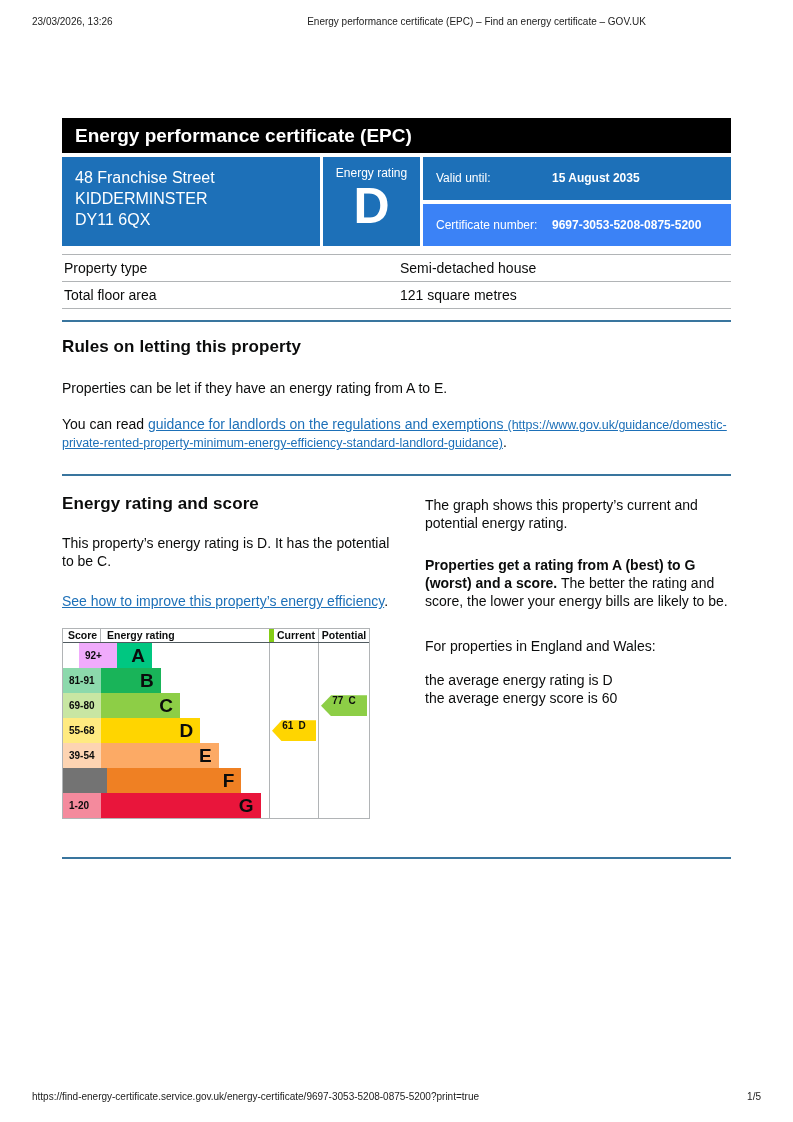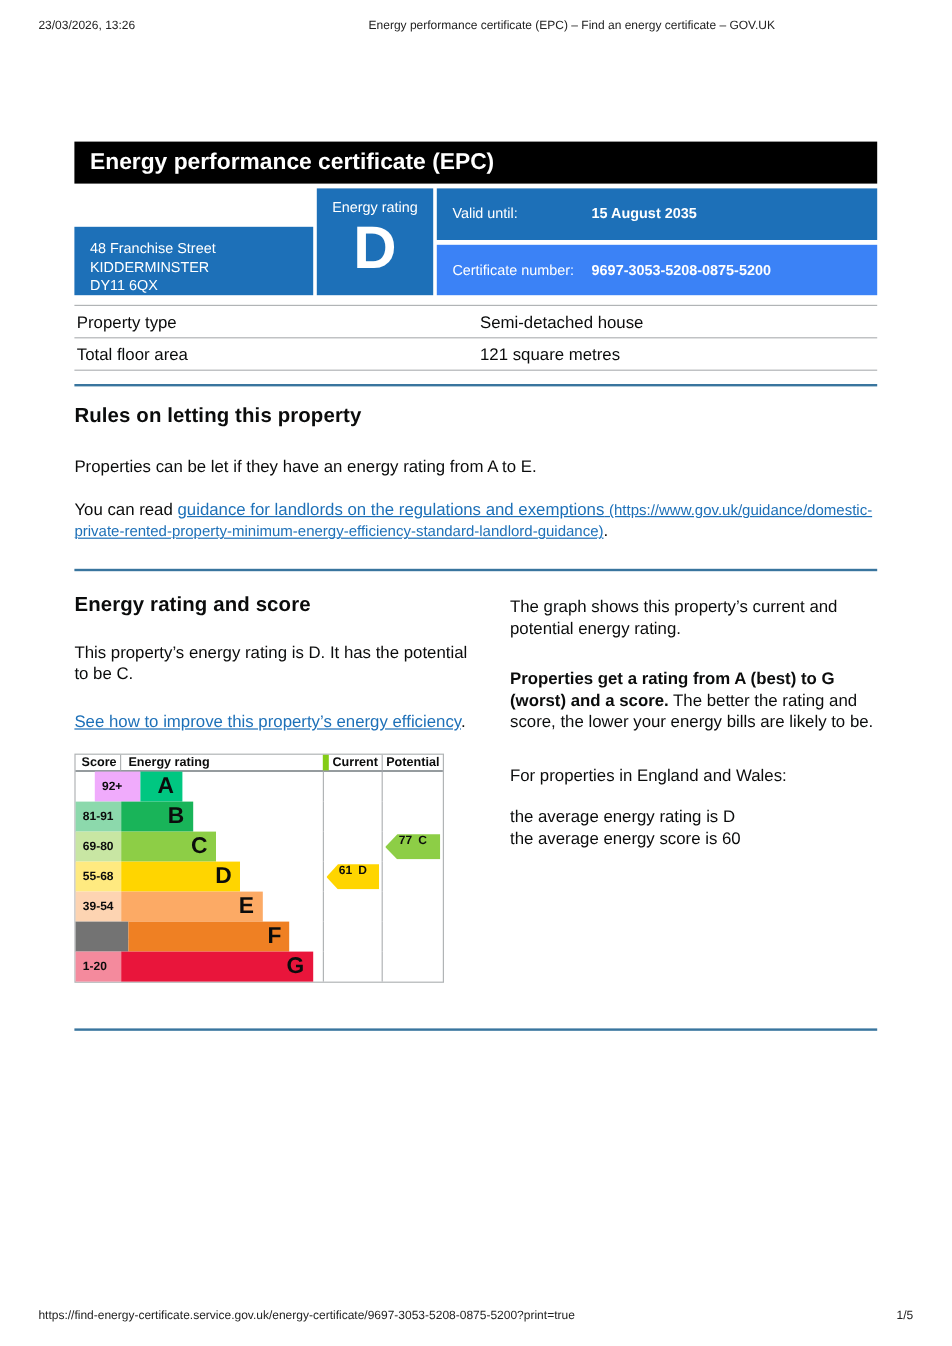--- a/index.html
+++ b/index.html
@@ -15,21 +15,21 @@
   .print-footer { position:absolute; top:1091px; left:32px; right:32px; display:flex; justify-content:space-between; font-size:10px; color:#222; }
 
   .content { position:absolute; left:62px; top:118px; width:669px; }
 
   
   .banner { background:#000; color:#fff; font-size:19px; font-weight:bold; padding:8px 13px; line-height:1; }
 
   
   .summary { display:flex; gap:3px; margin-top:4px; height:89px; }
   .panel { background:#1d70b8; color:#fff; }
-  .addr-box { width:199px; padding:11px 13px; font-size:12px; line-height:1.3;margin-top:32px; }
+  .addr-box { width:258px; padding:11px 13px; font-size:16px; line-height:1.3; }
   .rating-box { width:97px; text-align:center; padding-top:9px; }
   .rating-box .rating-label { font-size:12px; }
   .rating-box .rating-letter { font-size:50px; font-weight:bold; line-height:1.05; }
   .cert-col { flex:1; display:flex; flex-direction:column; gap:4px; }
   .cert-row { flex:1; display:flex; align-items:center; font-size:12px; padding:0 13px; }
   .cert-row .lbl { width:116px; }
   .cert-row .val { font-weight:bold; }
 
   
   .prop-table { margin-top:8px; border-top:1px solid #b1b4b6; font-size:14px; }

